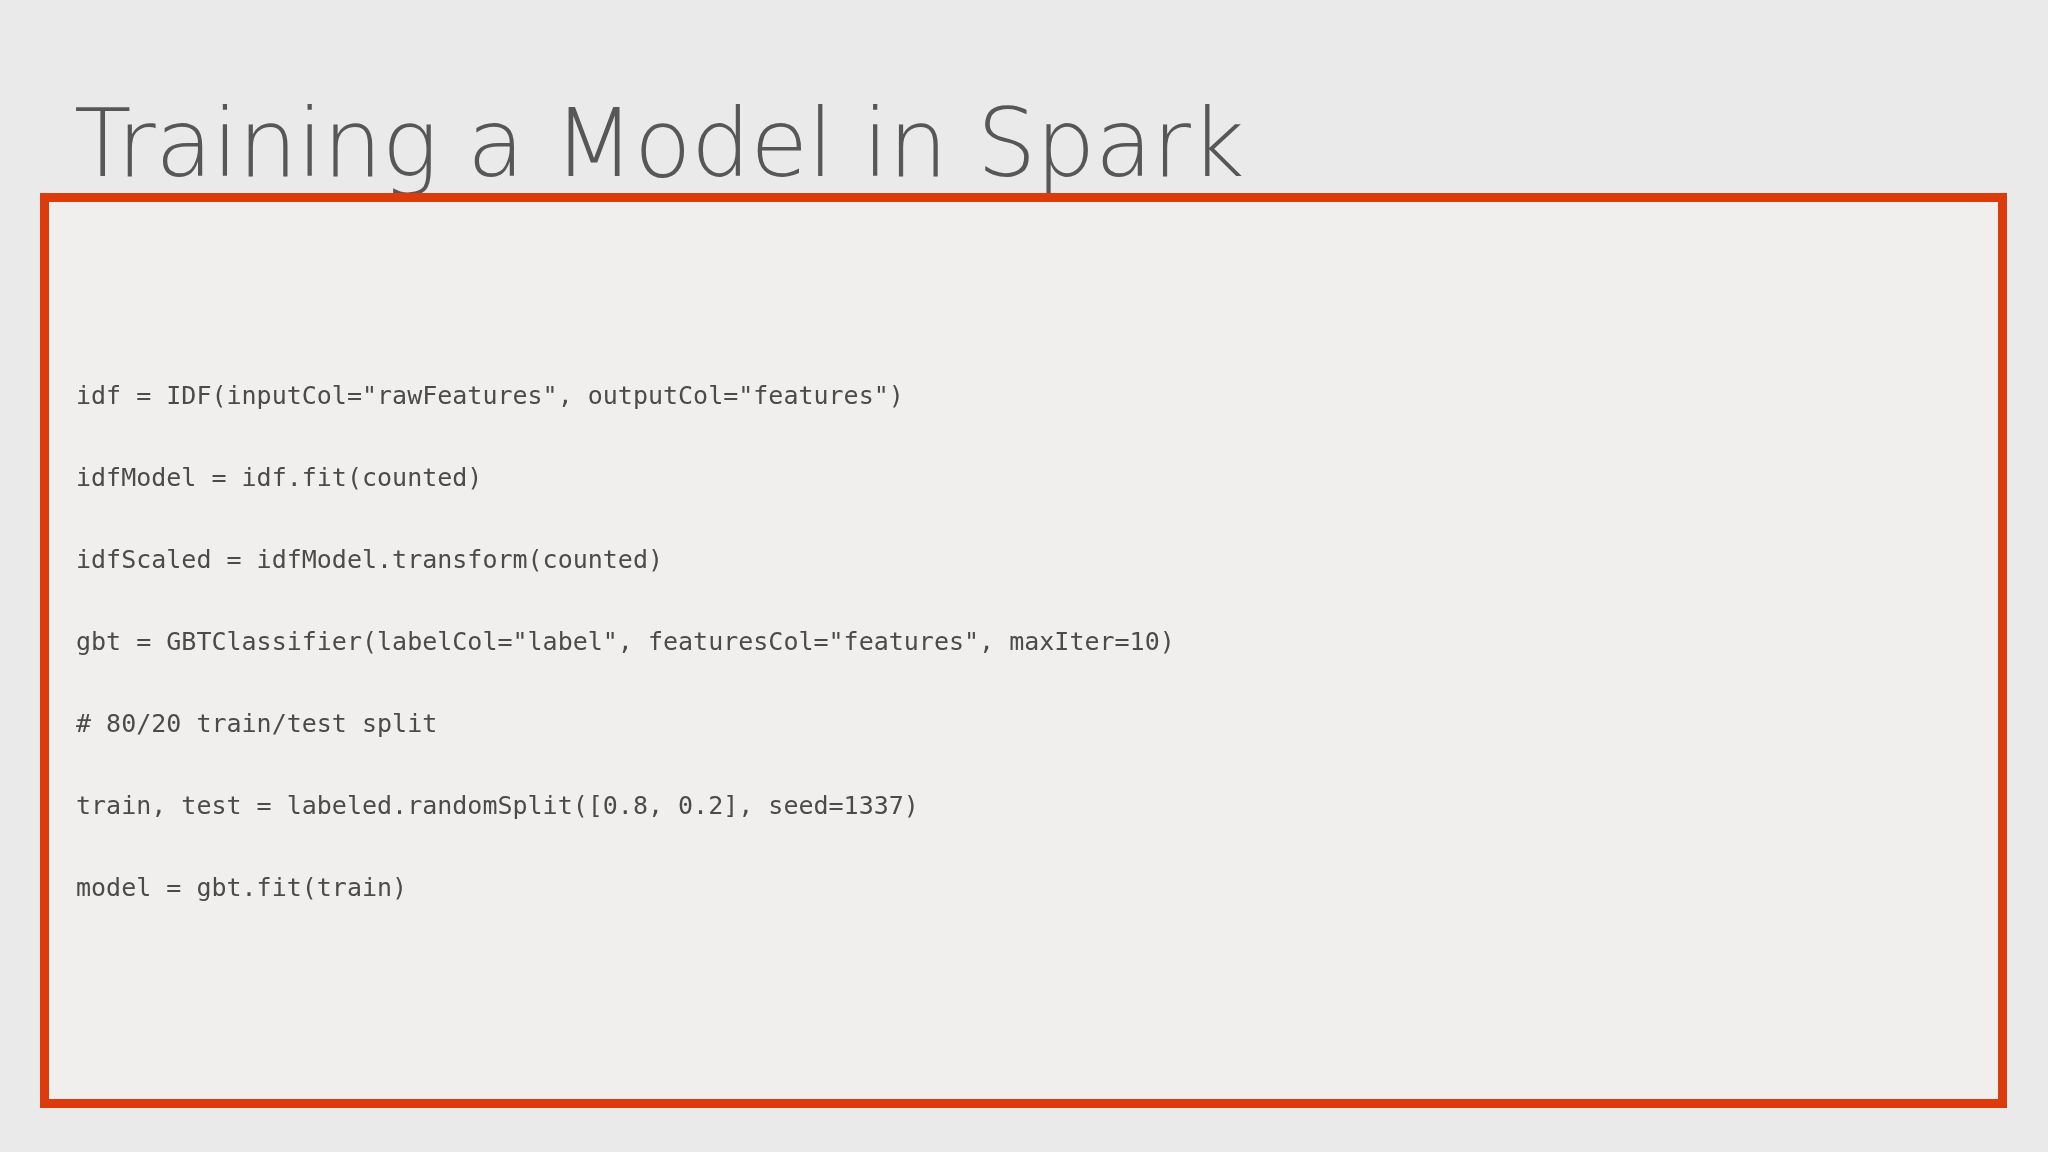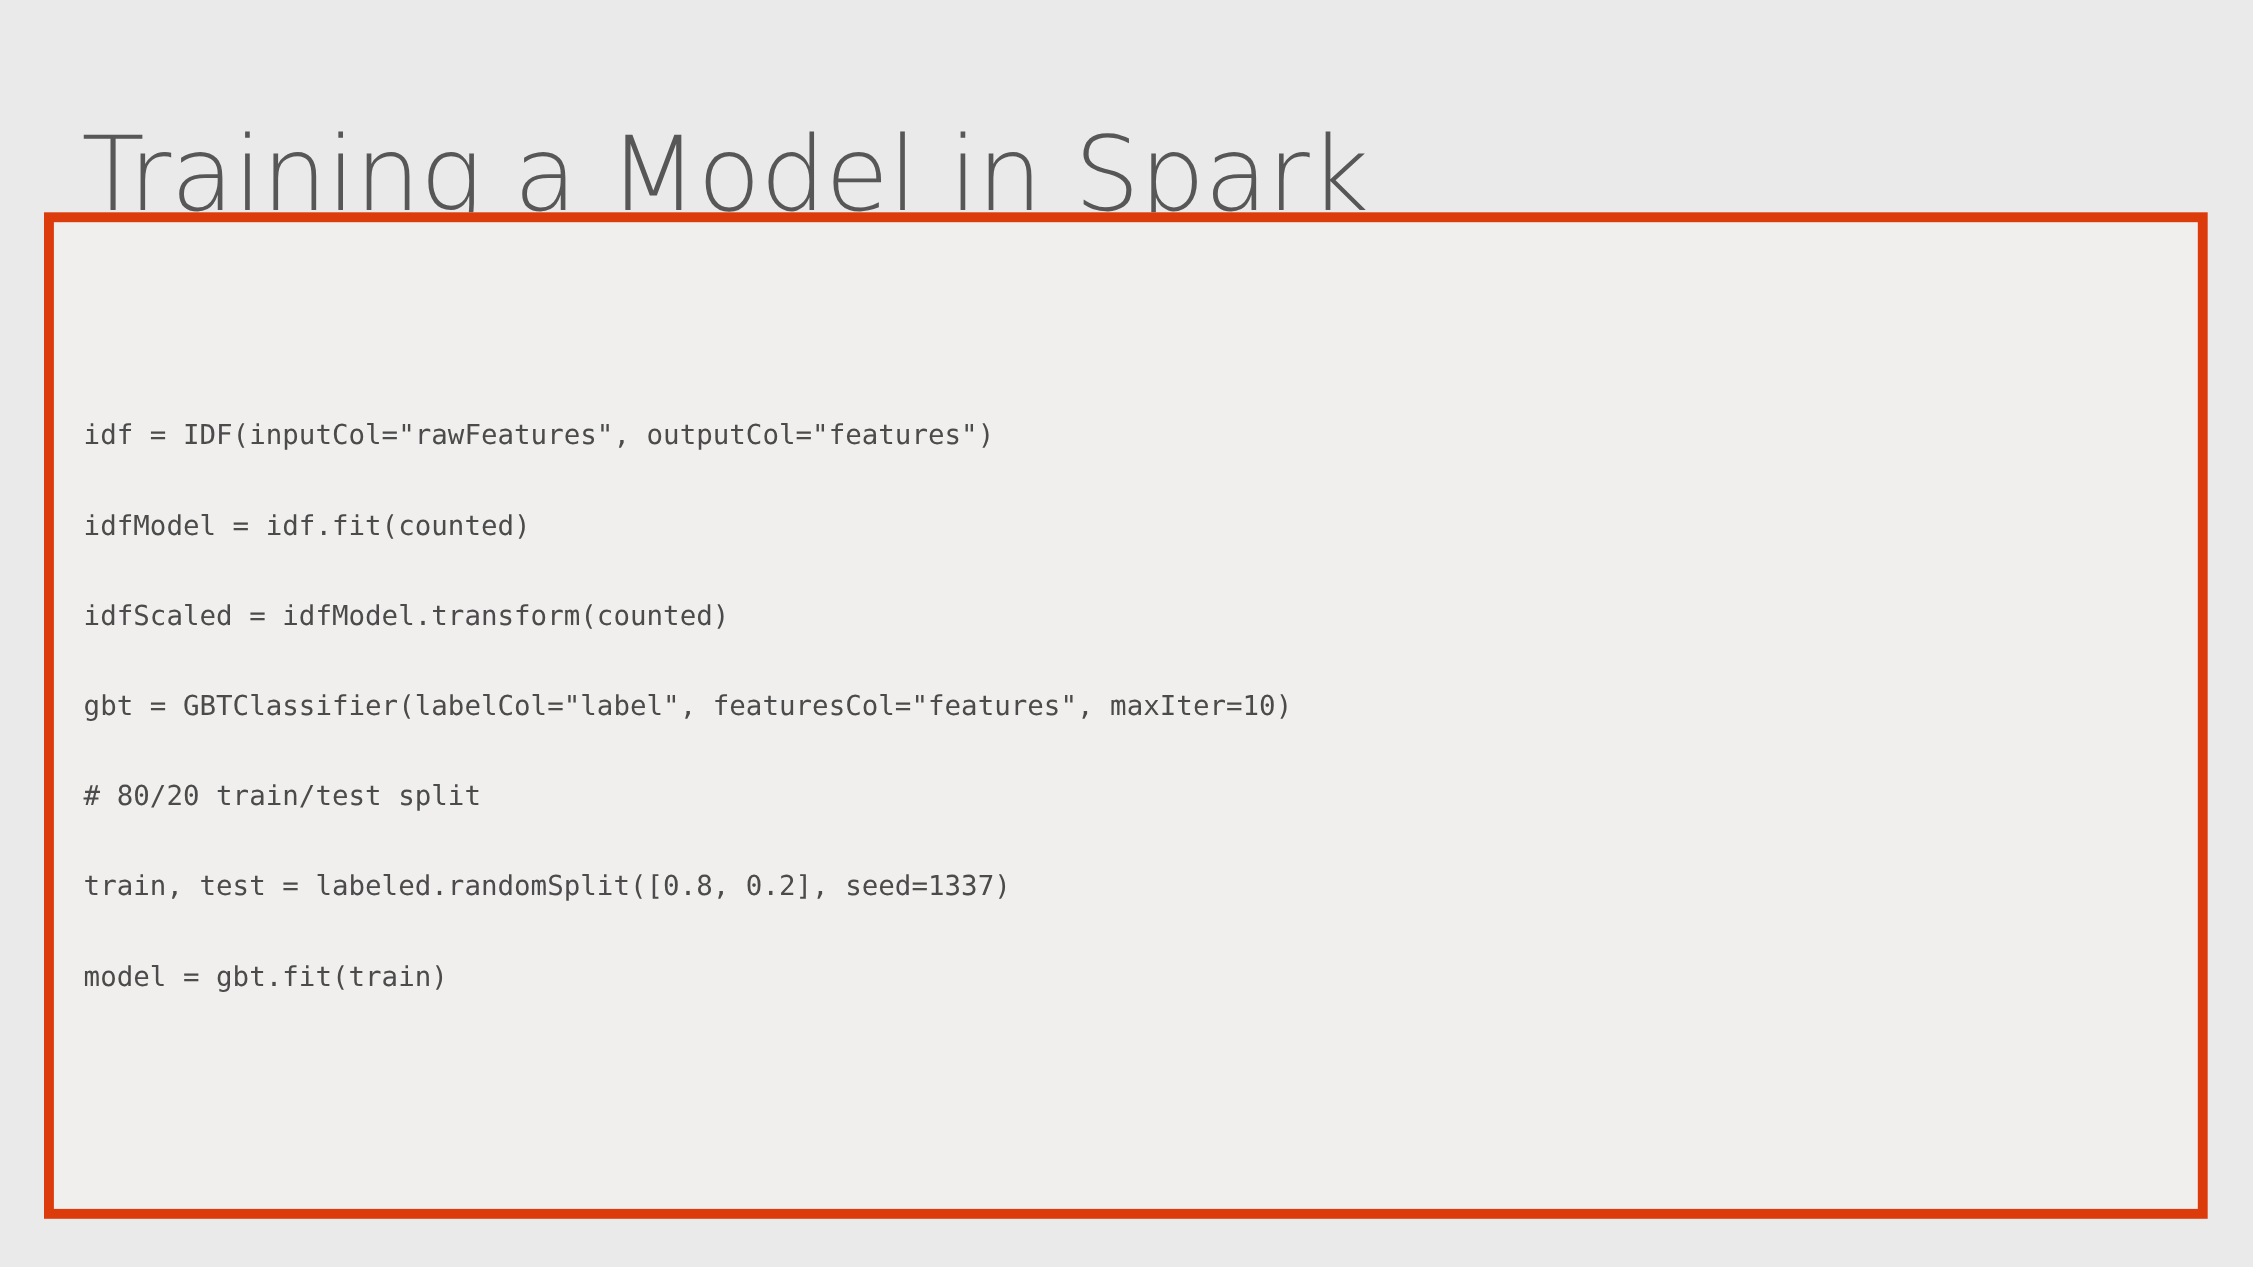--- a/index.html
+++ b/index.html
@@ -19,21 +19,21 @@
     width: 2048px;
     height: 1152px;
     background: #eaeaea;
     box-sizing: border-box;
   }
 
   
   .slide-title {
     position: absolute;
     left: 74px;
-    top: 42px;
+    top: 26px;
     width: 1800px;
     font-family: "DejaVu Sans", "Liberation Sans", sans-serif;
     font-size: 94px;
     font-weight: 300;
     line-height: 1.18;
     letter-spacing: -0.5px;
     color: #575757;
     white-space: nowrap;
     -webkit-font-smoothing: antialiased;
   }

